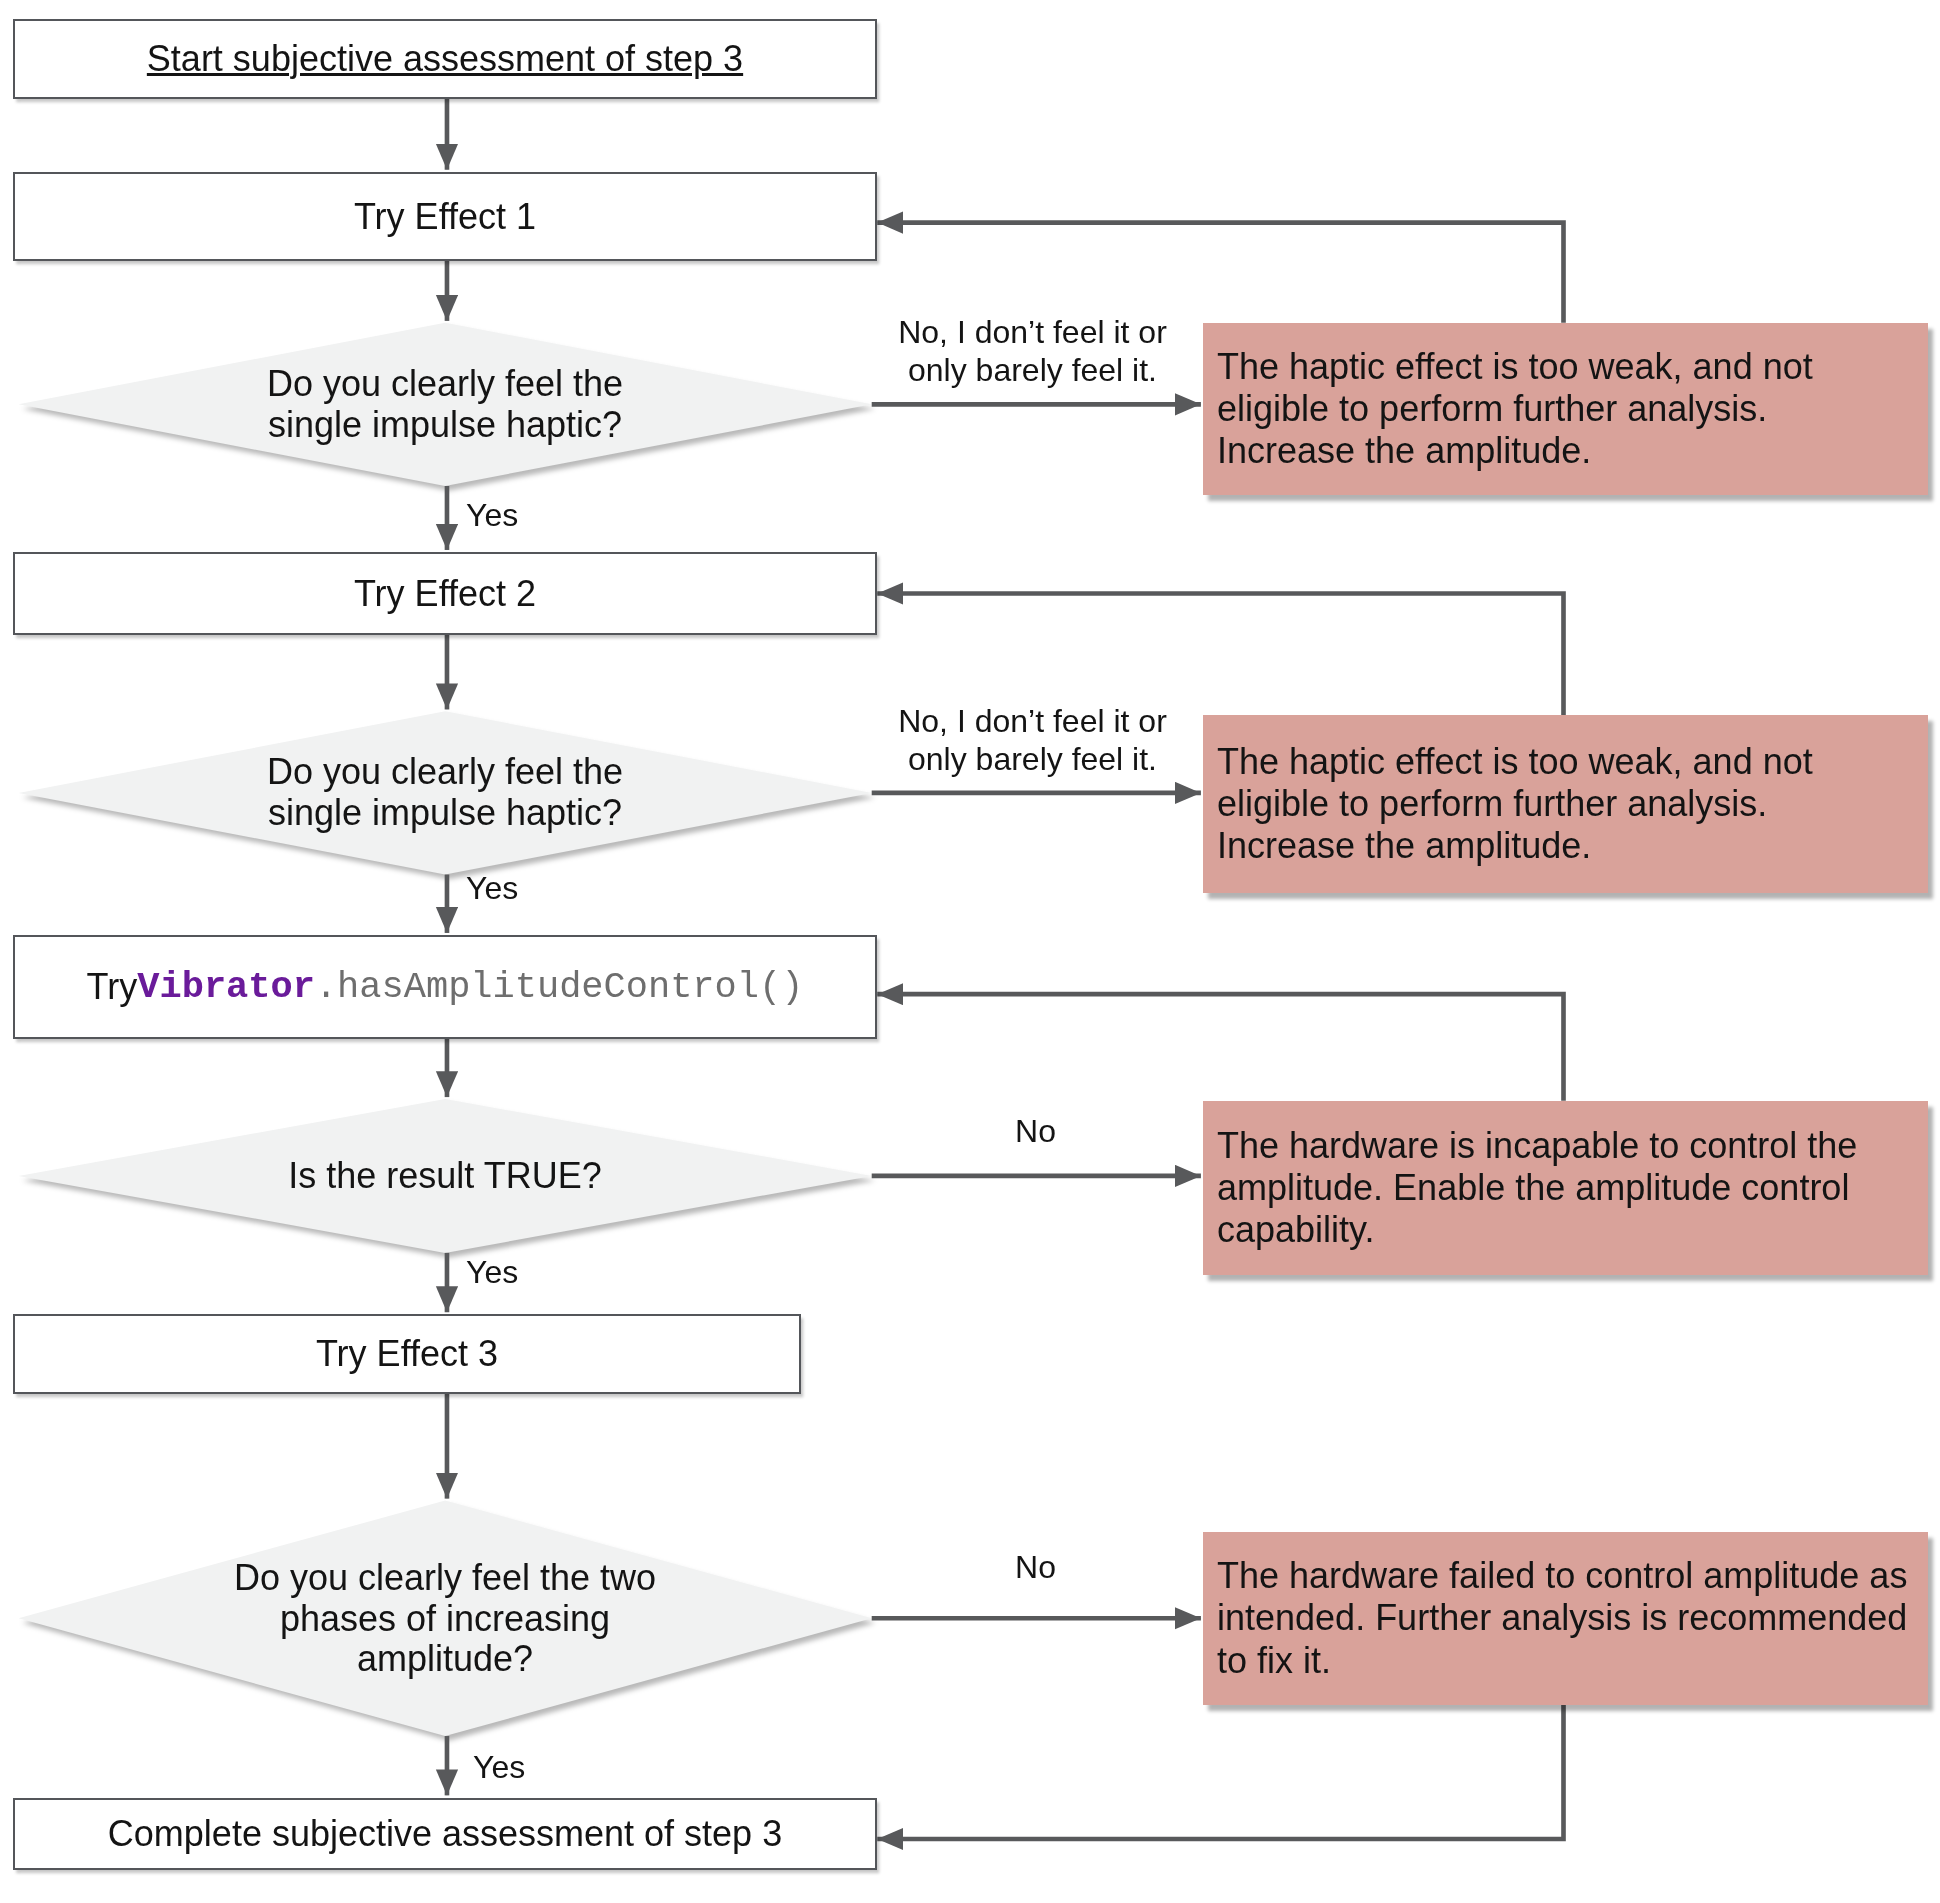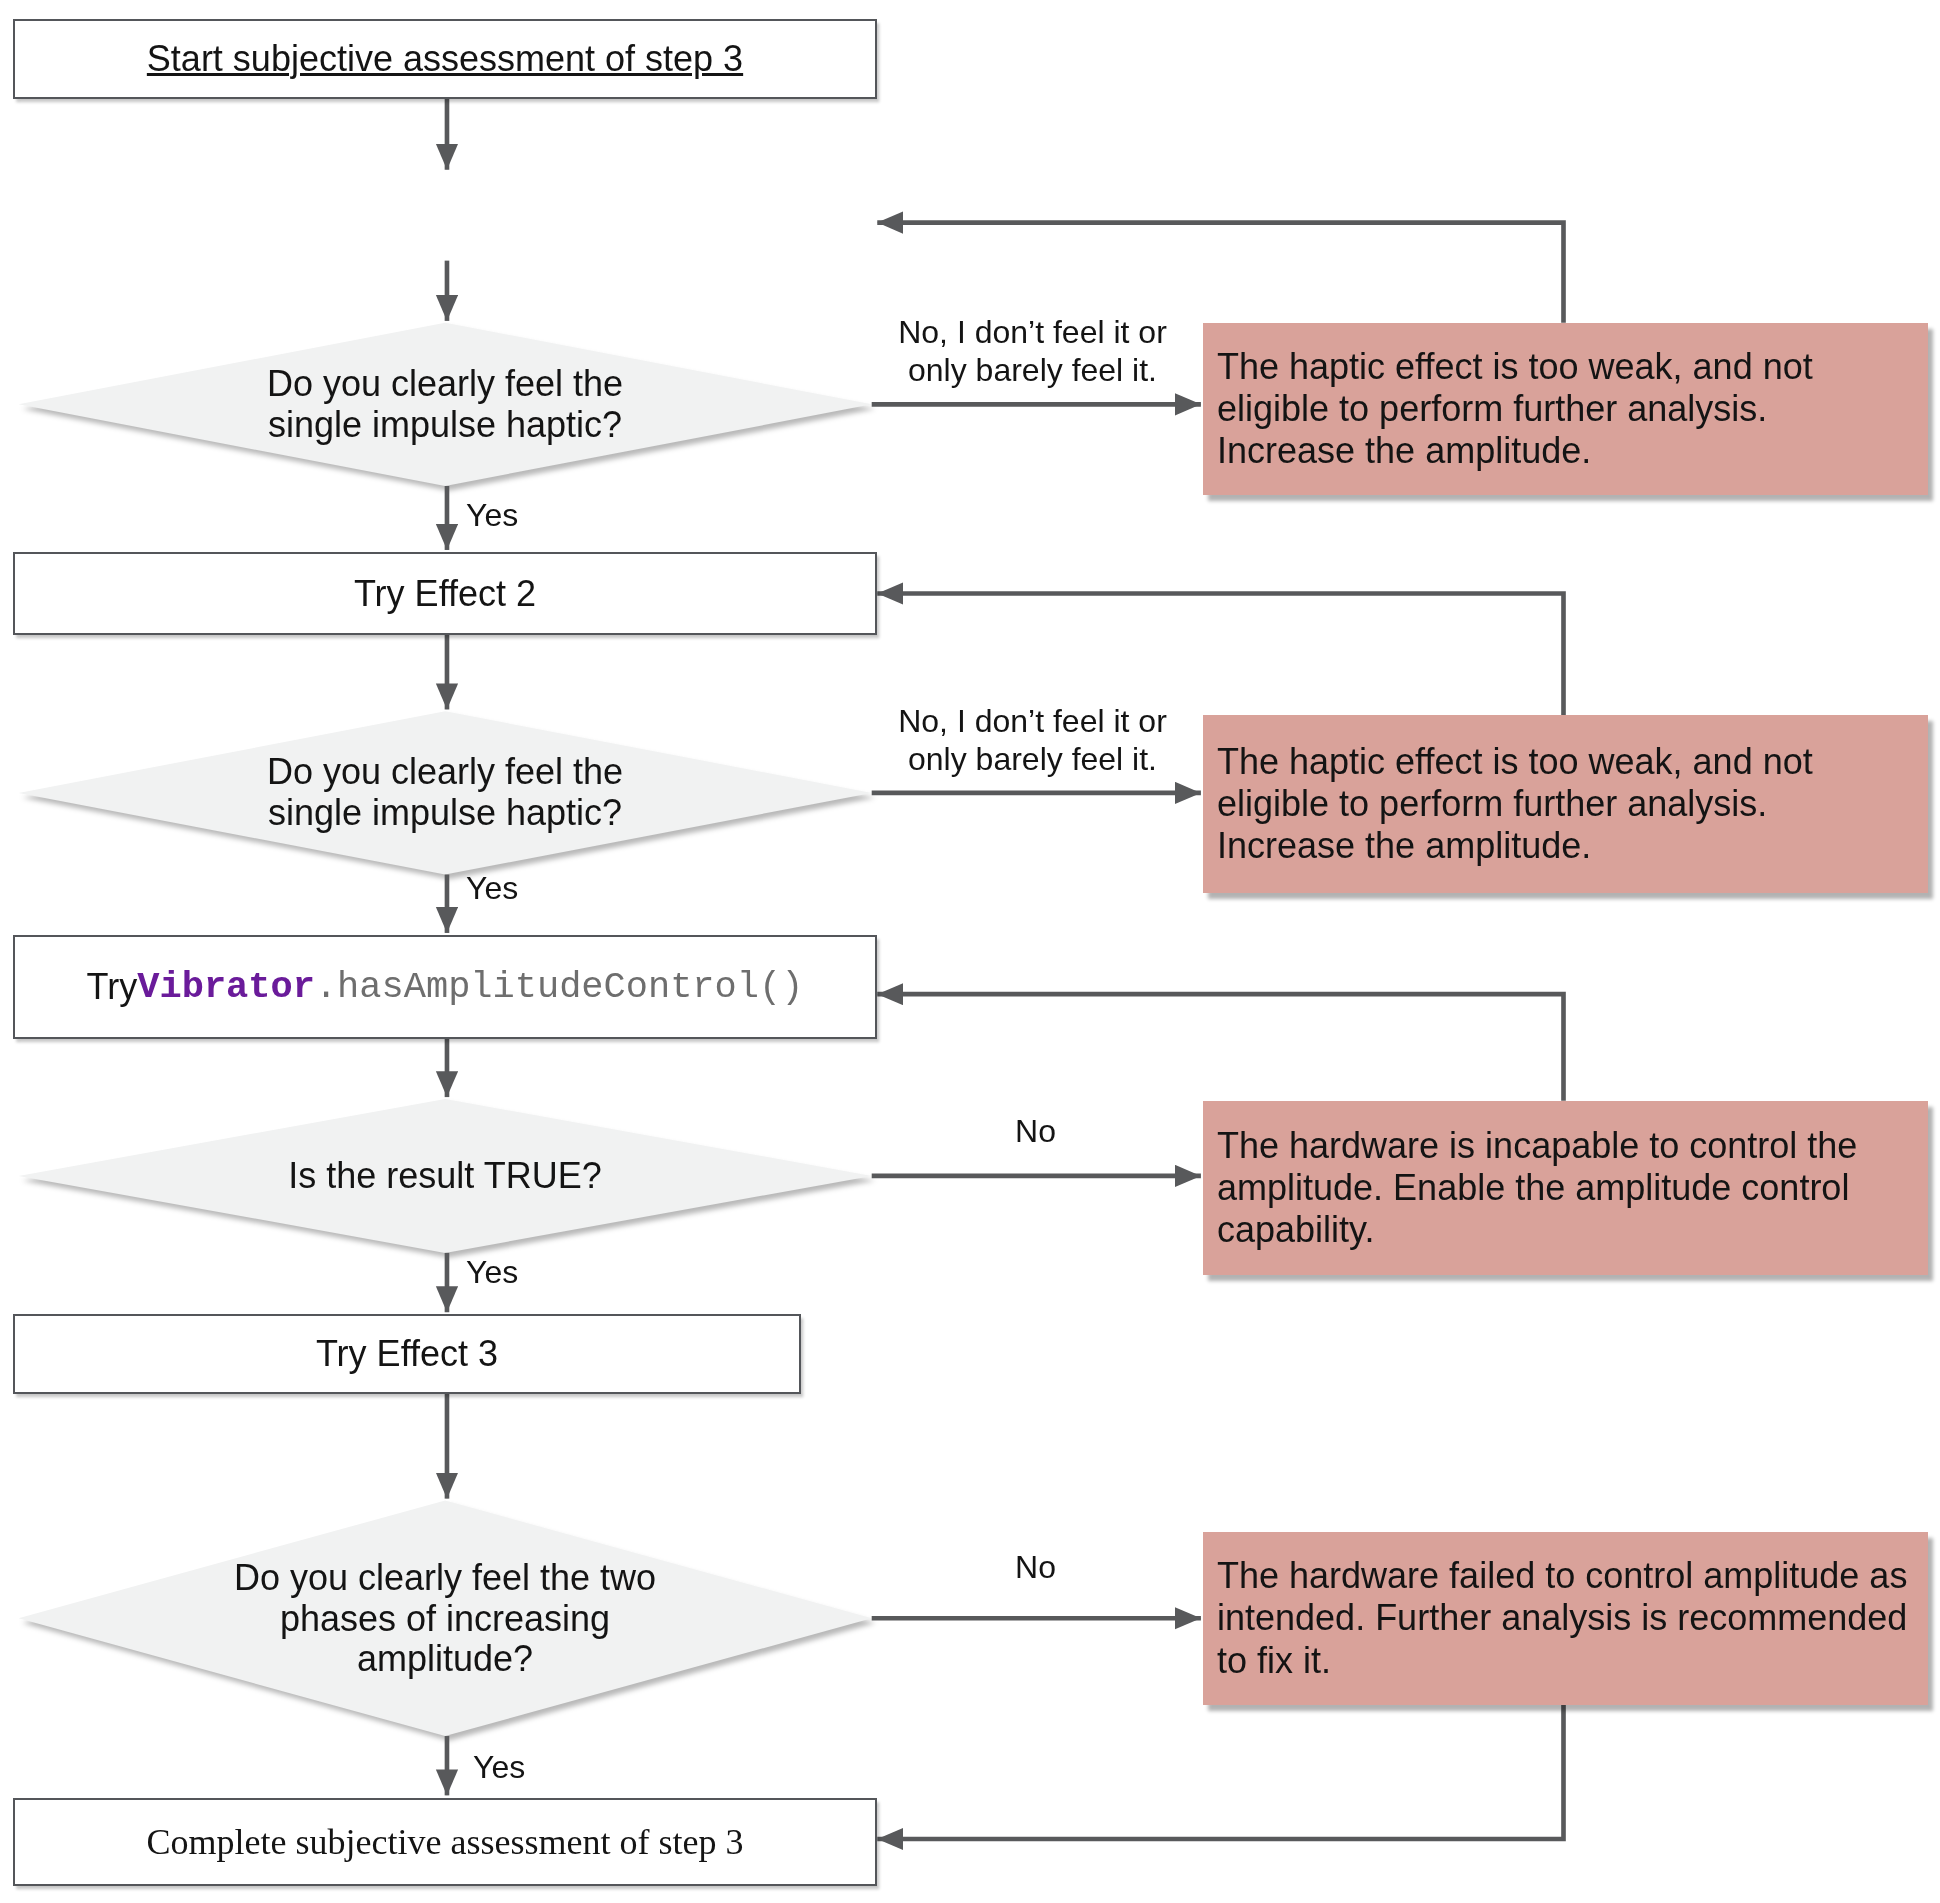--- a/index.html
+++ b/index.html
@@ -82,32 +82,33 @@
     <path class="edge" marker-end="url(#arw)" d="M940,1745 L1295,1745"></path>
 
     <path class="edge" marker-end="url(#arw)" d="M1686,348 L1686,240 L946,240"></path>
     <path class="edge" marker-end="url(#arw)" d="M1686,771 L1686,640 L946,640"></path>
     <path class="edge" marker-end="url(#arw)" d="M1686,1187 L1686,1072 L946,1072"></path>
     <path class="edge" marker-end="url(#arw)" d="M1686,1838 L1686,1983 L946,1983"></path>
   </svg>
 
   <div class="node" style="left:13px;top:18.6px;width:864px;height:80px;text-decoration:underline;">Start subjective assessment of step 3</div>
 
+  <div class="node" style="left:13px;top:172px;width:864px;height:89px;">Try Effect 1</div>
 
   <div class="node" style="left:13px;top:552px;width:864px;height:83px;">Try Effect 2</div>
 
   <div class="node" style="left:13px;top:935px;width:864px;height:104px;">
     <span>Try </span>
       <span class="code code-class">Vibrator</span>
       <span class="code code-method">.hasAmplitudeControl()</span>
   </div>
 
   <div class="node" style="left:13px;top:1314px;width:788px;height:80px;">Try Effect 3</div>
 
-  <div class="node" style="left:13px;top:1798px;width:864px;height:88px;font-family:Liberation Serif, serif;">Complete subjective assessment of step 3</div>
+  <div class="node" style="left:13px;top:1798px;width:864px;height:72px;">Complete subjective assessment of step 3</div>
 
   <div class="diamond-text" style="left:111px;top:323px;width:668px;height:163px;">Do you clearly feel the
 single impulse haptic?</div>
 
   <div class="diamond-text" style="left:111px;top:711px;width:668px;height:163px;">Do you clearly feel the
 single impulse haptic?</div>
 
   <div class="diamond-text" style="left:111px;top:1501px;width:668px;height:236px;">Do you clearly feel the two
 phases of increasing
 amplitude?</div>

